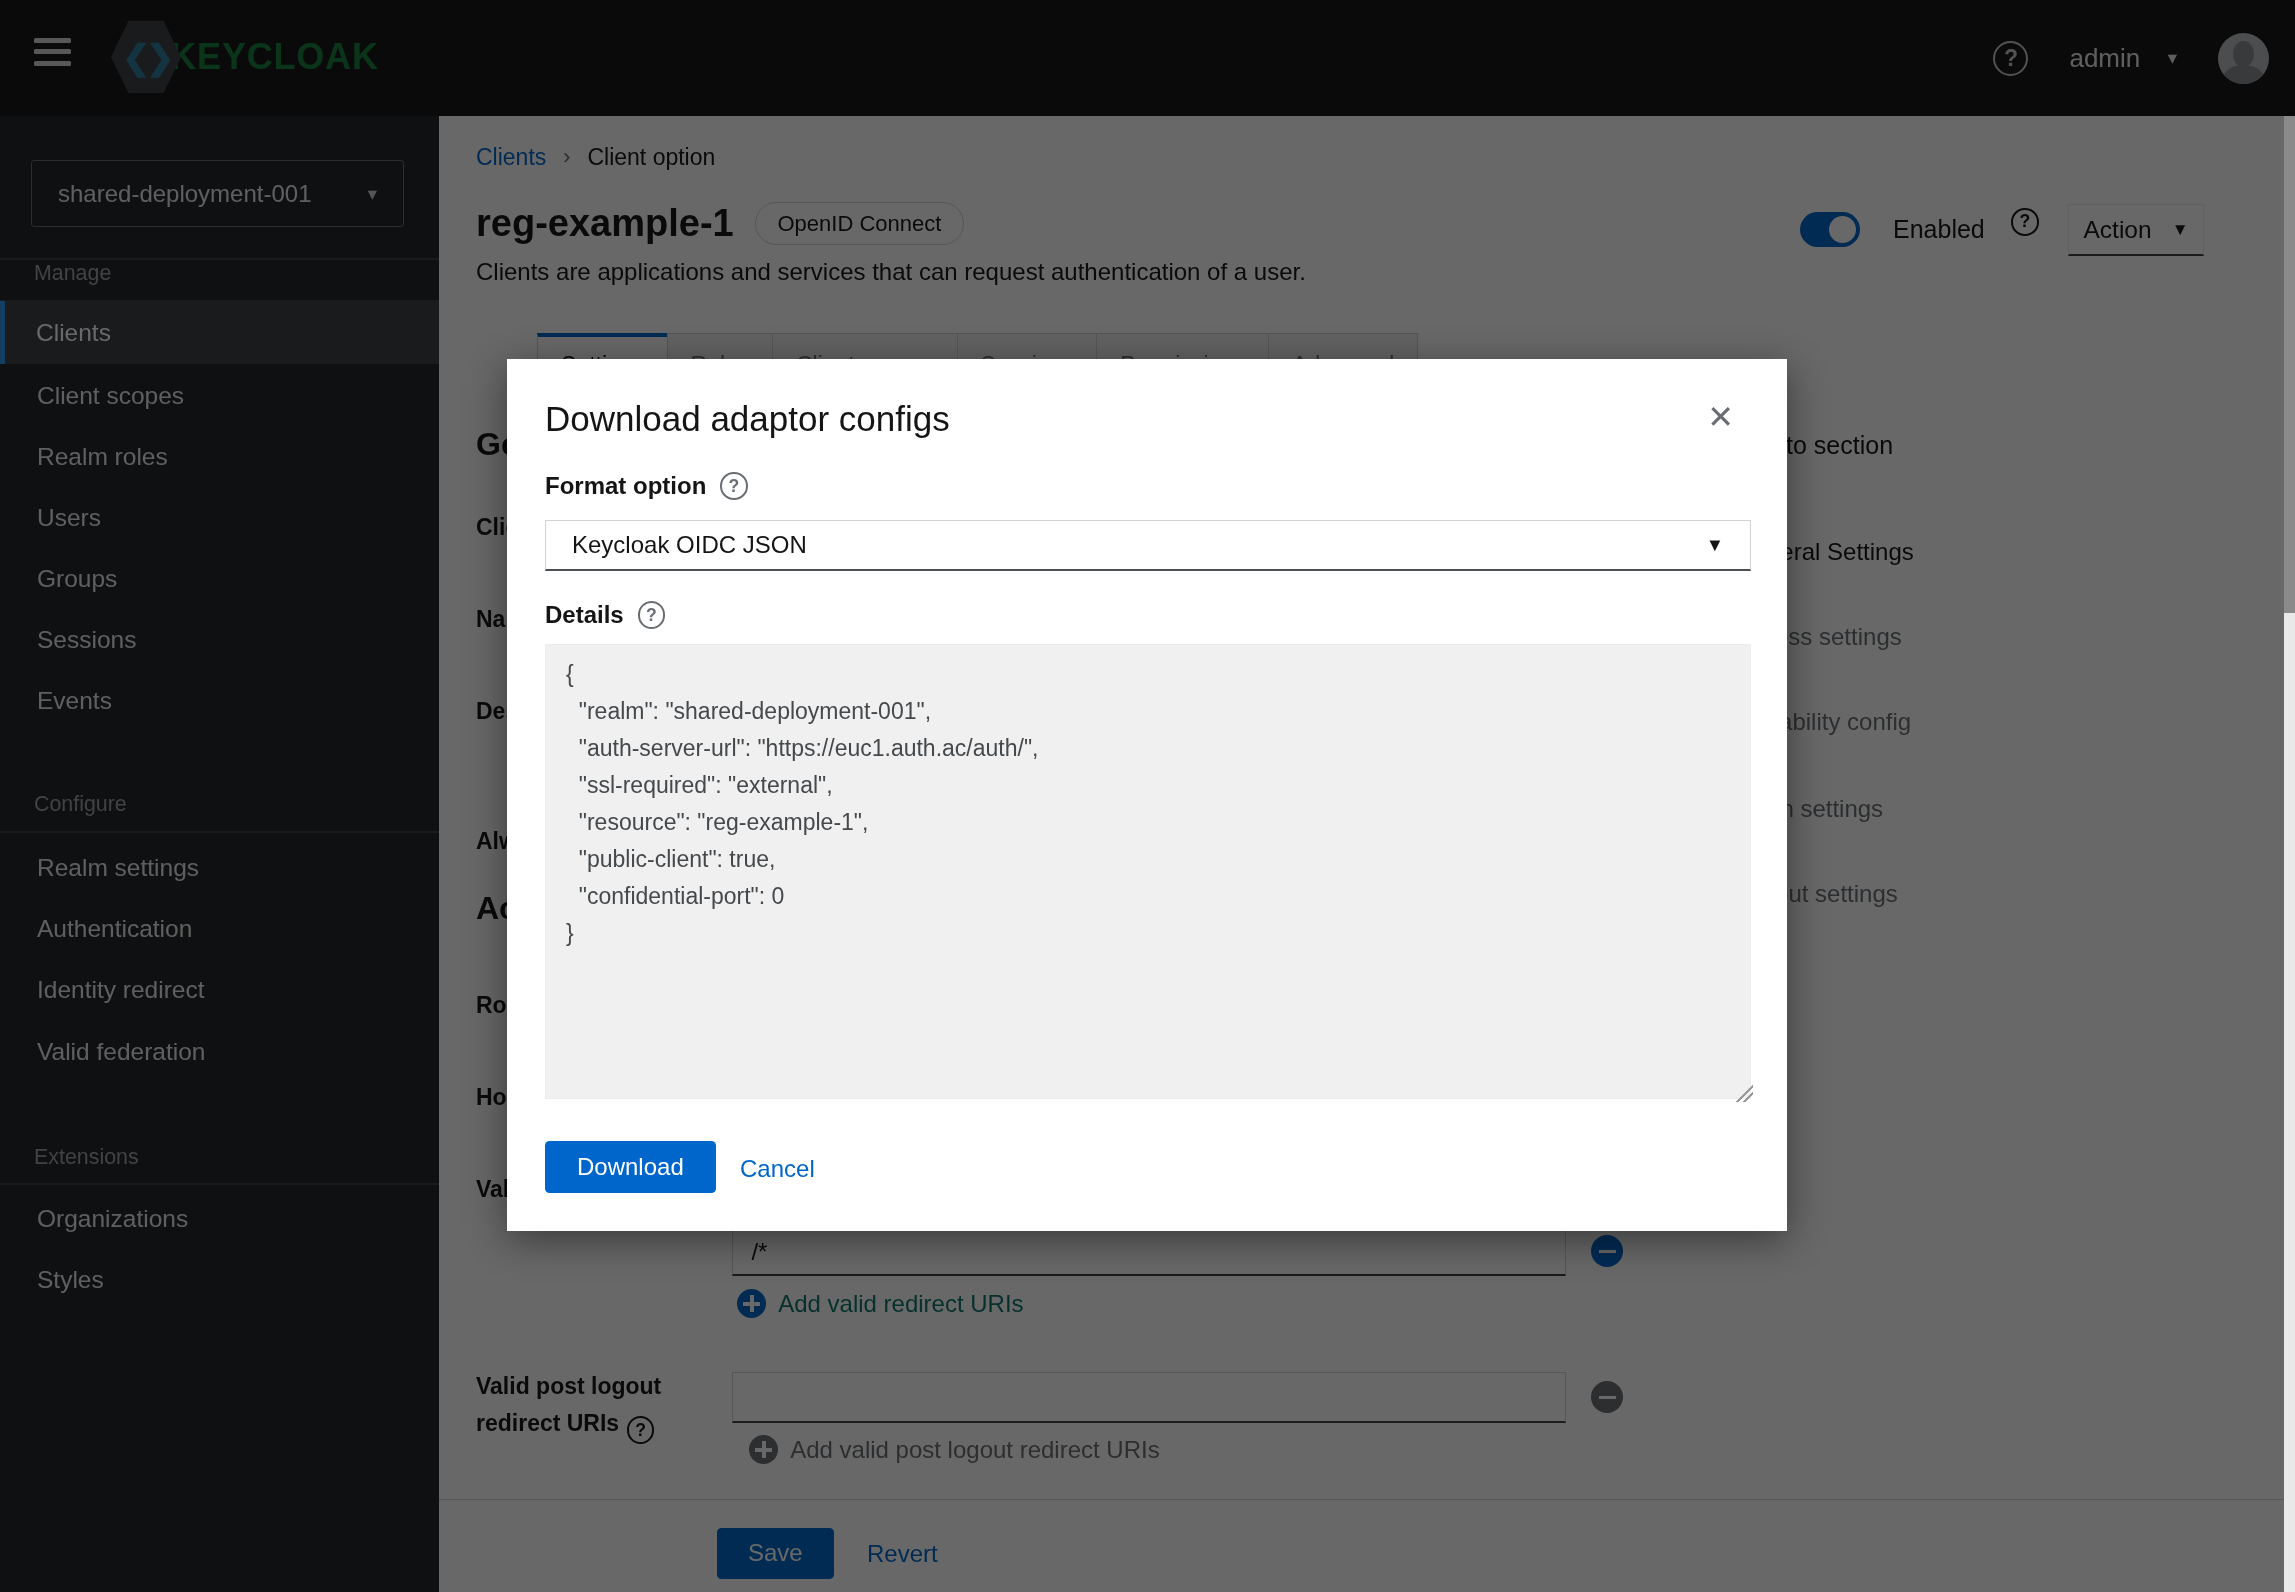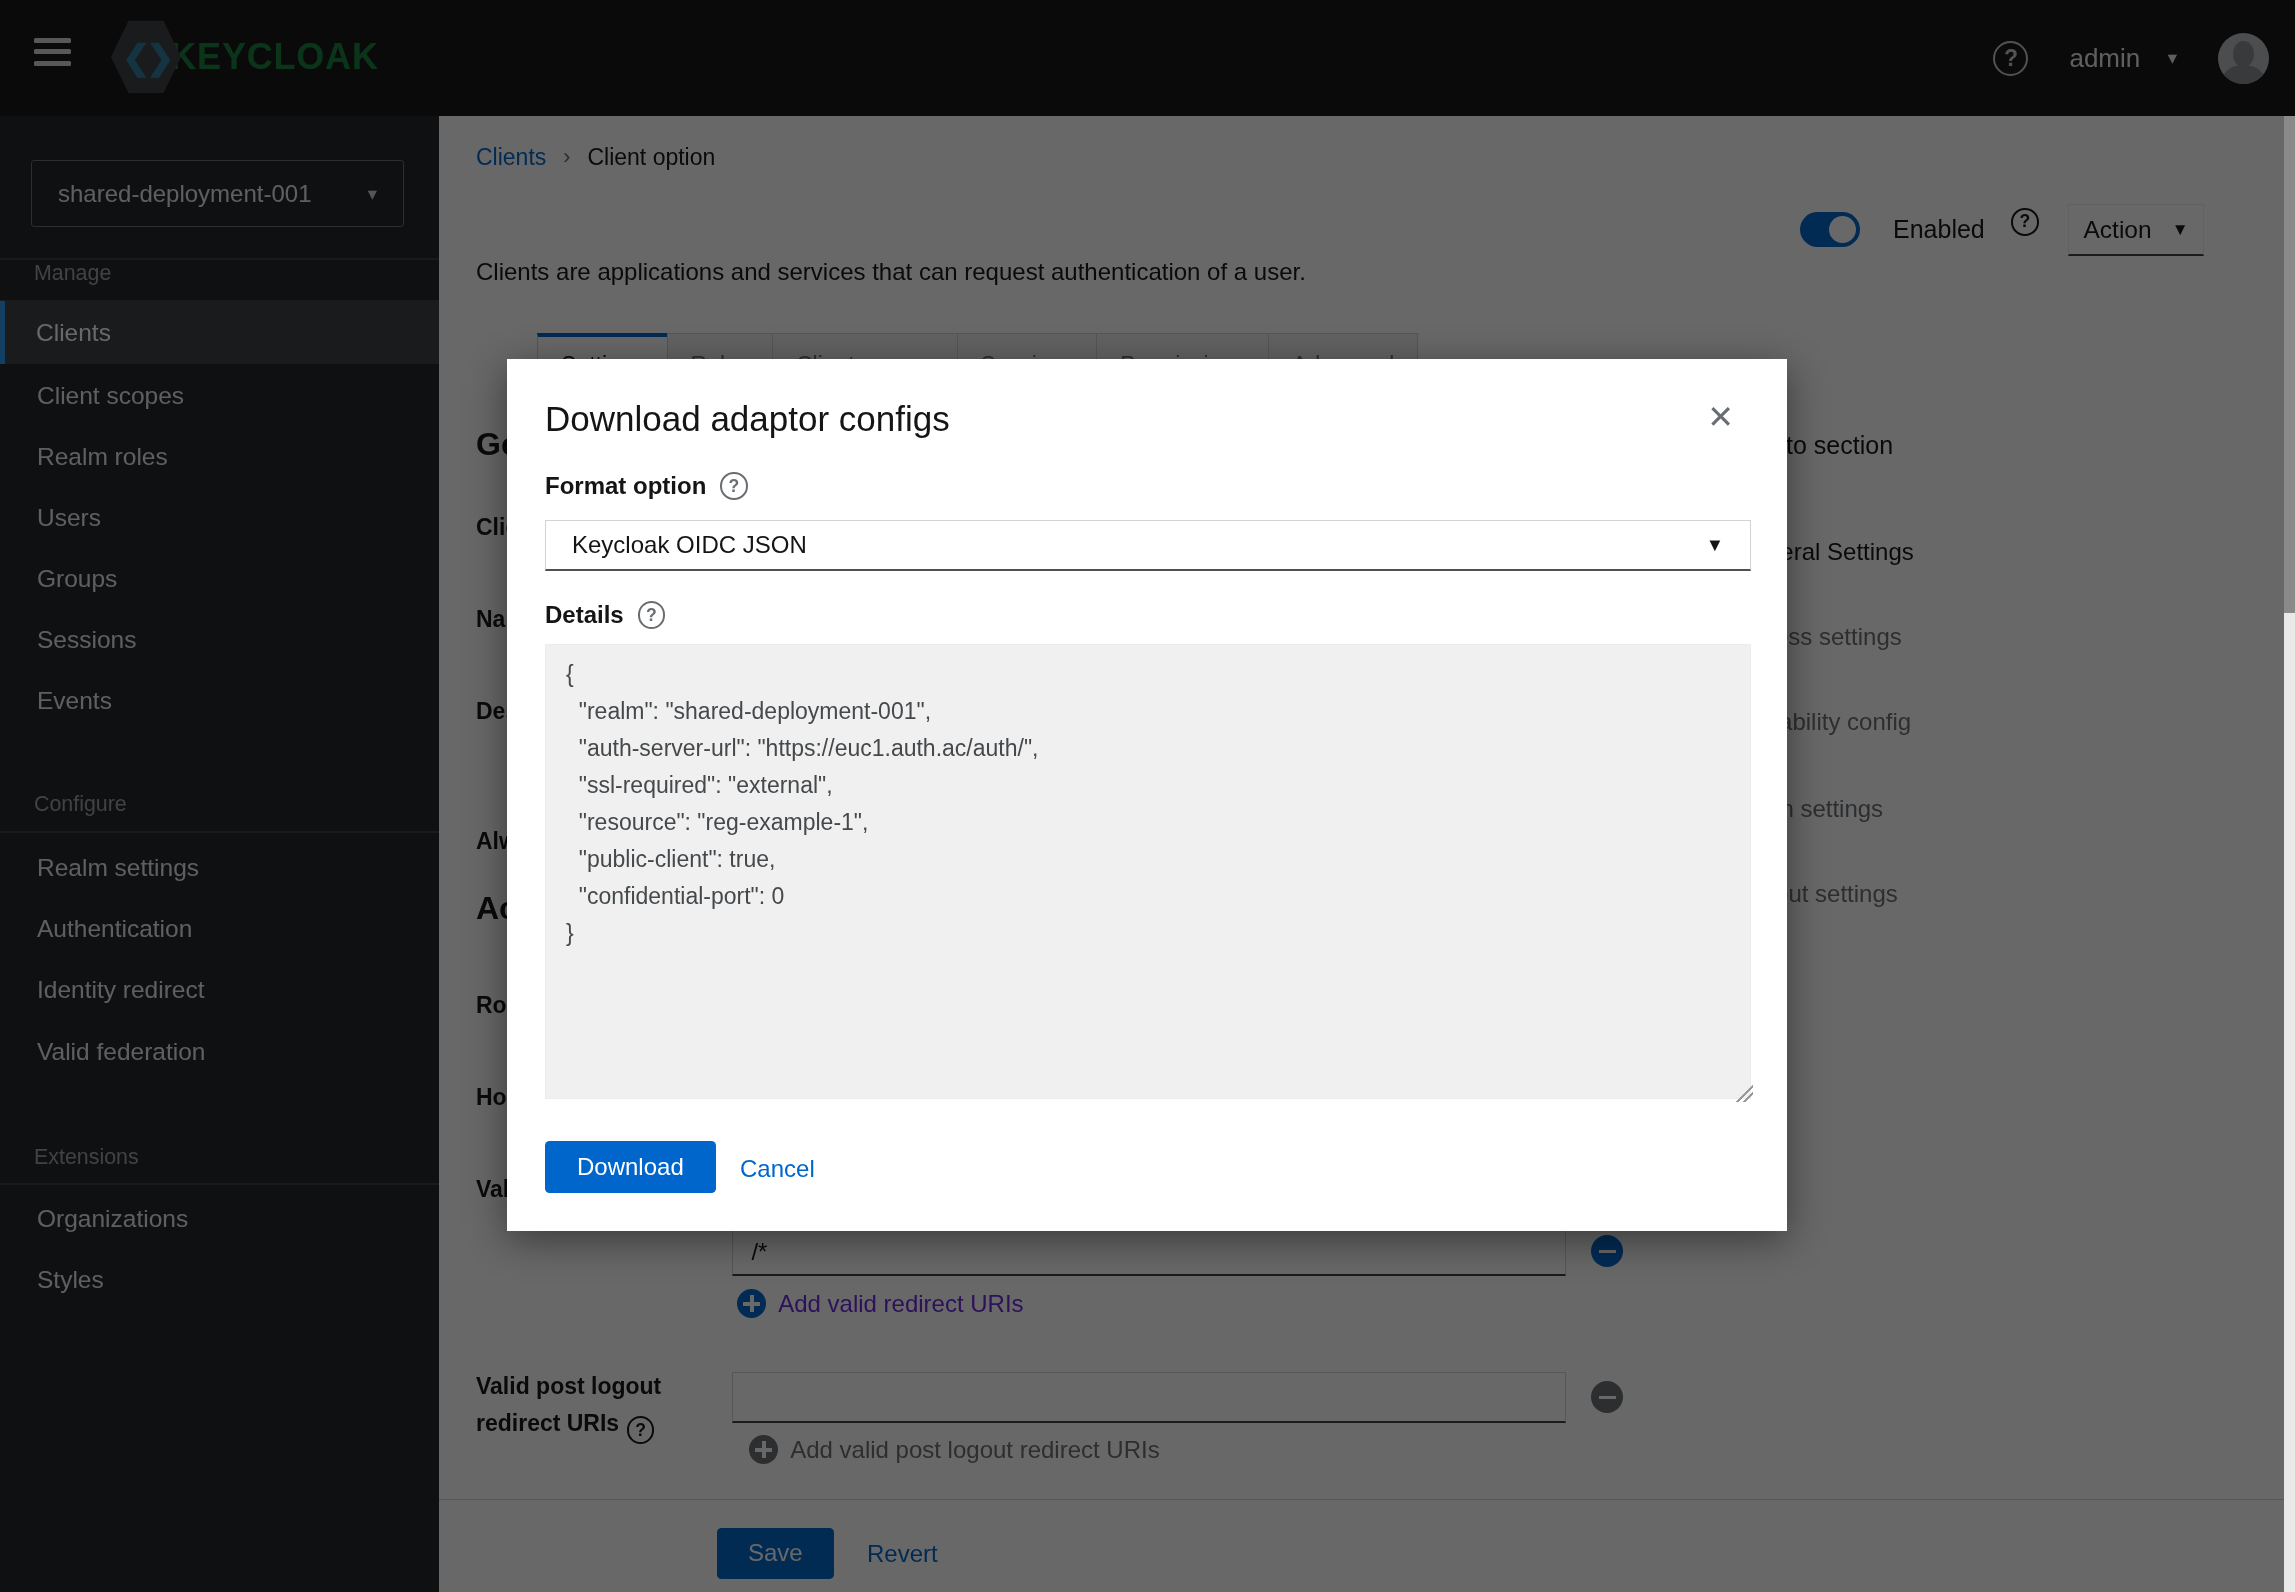--- a/index.html
+++ b/index.html
@@ -71,21 +71,21 @@
 
   
   .sect-heading{position:absolute;left:37px;font-size:32px;font-weight:700;color:#151515;}
   .form-label{position:absolute;left:37px;font-size:23px;font-weight:700;color:#151515;}
   .uri-input{position:absolute;left:293px;width:834px;height:47px;border:1.5px solid #d2d2d2;
        border-bottom:2.3px solid #3c3f42;background:#fff;font-size:24px;color:#151515;
        padding:0 18.4px;font-family:"Liberation Sans",sans-serif;}
   .minus-btn{position:absolute;width:32px;height:32px;border-radius:50%;background:#0066cc;cursor:pointer;}
   .minus-btn::after{content:"";position:absolute;left:7.7px;top:14.5px;width:17px;height:3.8px;background:#fff;}
   .minus-btn.disabled{background:#6a6e73;}
-  .add-link{position:absolute;display:flex;align-items:center;gap:12.2px;font-size:24px;color:#6d28d9;cursor:pointer;}
+  .add-link{position:absolute;display:flex;align-items:center;gap:12.2px;font-size:24px;color:#0f766e;cursor:pointer;}
   .add-link .plus{width:29px;height:29px;border-radius:50%;background:#0066cc;position:relative;flex:none;}
   .add-link .plus::before{content:"";position:absolute;left:6.1px;top:13px;width:17px;height:3.8px;background:#fff;}
   .add-link .plus::after{content:"";position:absolute;left:13px;top:6.1px;width:3.8px;height:17px;background:#fff;}
   .add-link.disabled{color:#6a6e73;}
   .add-link.disabled .plus{background:#6a6e73;}
   .post-label{position:absolute;left:37px;top:1252px;width:260px;font-size:23px;font-weight:700;
        color:#151515;line-height:37px;}
   .post-label .qicon{vertical-align:-4.6px;margin-left:7.7px;}
 
   
@@ -187,20 +187,24 @@
   </div>
 
   <div class="main">
 
     <div class="breadcrumb">
       <span class="link">Clients</span>
       <span class="sep">›</span>
       <span class="current">Client option</span>
     </div>
 
+    <div class="page-title-row">
+      <span class="page-title">reg-example-1</span>
+      <span class="badge">OpenID Connect</span>
+    </div>
     <div class="page-desc">Clients are applications and services that can request authentication of a user.</div>
 
     <div class="toggle">
         <div class="knob"></div>
       </div>
     <div class="enabled-label">Enabled</div>
     <span class="qicon help-enabled">?</span>
     <div class="action-toggle">
       <span>Action</span>
       <span class="caret">▼</span>

